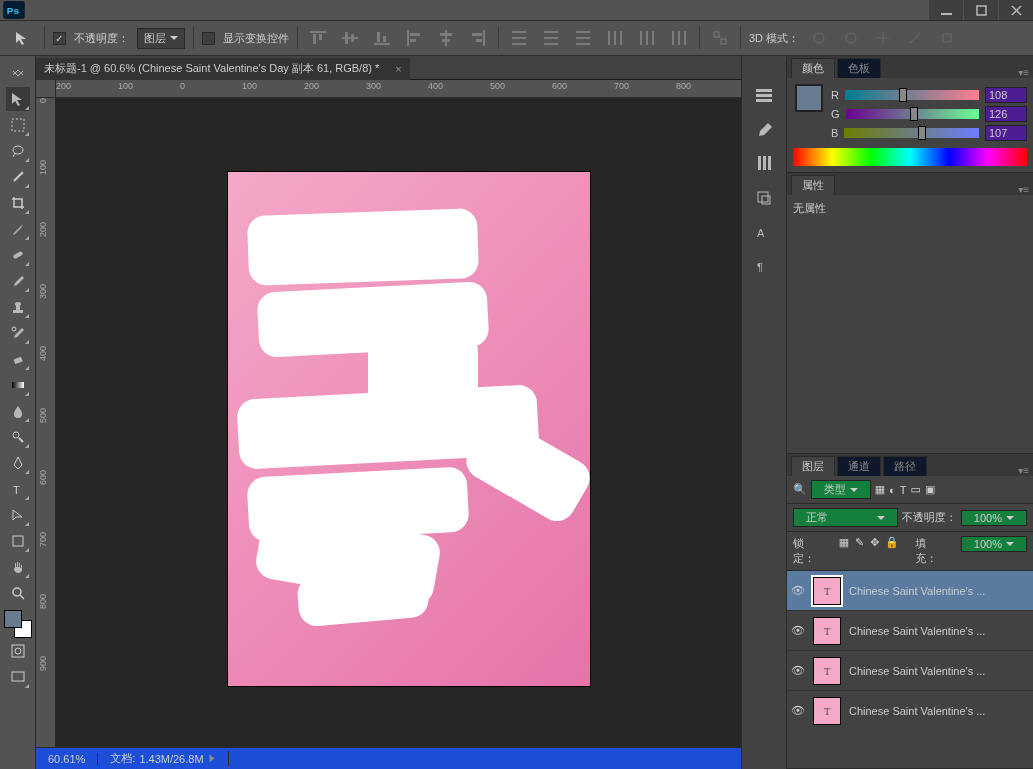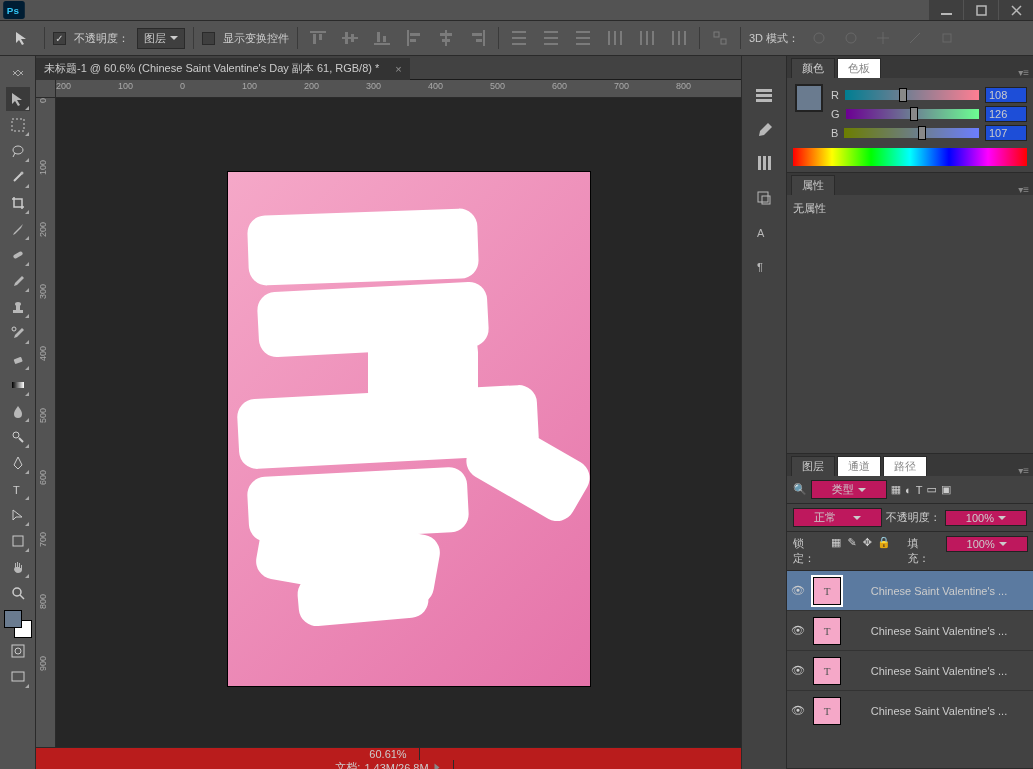--- a/index.html
+++ b/index.html
@@ -42,57 +42,57 @@
 .ruler-h { position: absolute; top: 0; left: 20px; right: 0; height: 18px; background: #535353; border-bottom: 1px solid #2a2a2a; overflow: hidden; }
 .ruler-v { position: absolute; top: 18px; left: 0; bottom: 0; width: 20px; background: #535353; border-right: 1px solid #2a2a2a; overflow: hidden; }
 .ruler-corner { position: absolute; top: 0; left: 0; width: 20px; height: 18px; background: #535353; border-right: 1px solid #2a2a2a; border-bottom: 1px solid #2a2a2a; }
 .ruler-tick { position: absolute; color: #aaa; font-size: 9px; }
 .ruler-h .ruler-tick { top: 1px; }
 .ruler-v .ruler-tick { left: 2px; writing-mode: vertical-lr; transform: rotate(180deg); }
 
 .canvas-viewport { position: absolute; top: 18px; left: 20px; right: 0; bottom: 0; overflow: hidden; background: #262626; }
 .artboard { position: absolute; left: 172px; top: 74px; width: 362px; height: 514px; background: linear-gradient(135deg, #f5a8c8, #e573a9); box-shadow: 0 0 0 1px #000; }
 .art-shape { position: absolute; background: #fff; border-radius: 18px; }
-.status-bar { height: 22px; background: #b91c1c; display: flex; align-items: center; border-top: 1px solid #2a2a2a; flex-direction: column; }
+.status-bar { height: 22px; background: #1d4ed8; display: flex; align-items: center; border-top: 1px solid #2a2a2a; }
 .status-seg { padding: 0 12px; border-right: 1px solid #2a2a2a; display: flex; align-items: center; gap: 4px; }
 
 .panel-dock { width: 45px; background: #424242; display: flex; flex-direction: column; align-items: center; gap: 14px; padding-top: 30px; border-left: 1px solid #2a2a2a; }
 .dock-icon { width: 20px; height: 20px; }
 
 .panels-right { width: 247px; background: #424242; border-left: 1px solid #2a2a2a; display: flex; flex-direction: column; }
 .panel { border-bottom: 1px solid #2a2a2a; display: flex; flex-direction: column; }
 .panel-tabs { height: 22px; display: flex; align-items: flex-end; background: #383838; padding-left: 4px; gap: 0; }
 .panel-tab { padding: 2px 10px; background: #424242; border: 1px solid #2a2a2a; border-bottom: none; margin-right: 2px; color: #ccc; }
-.panel-tab.inactive { background: #ffffff; color: #888; }
+.panel-tab.inactive { background: #0f172a; color: #888; }
 .panel-menu { margin-left: auto; margin-right: 4px; font-size: 10px; color: #888; }
 .panel-body { background: #424242; padding: 6px; }
 
 .color-panel .swatch { width: 28px; height: 28px; background: #6a7b8f; border: 2px solid #222; margin-left: 2px; }
 .rgb-row { display: flex; align-items: center; gap: 6px; margin: 3px 0; }
 .slider { flex: 1; height: 10px; background: linear-gradient(to right, #000, #fff); position: relative; }
 .slider.r { background: linear-gradient(to right, #007e92, #ff7e92); }
 .slider.g { background: linear-gradient(to right, #6c0092, #6cff92); }
 .slider.b { background: linear-gradient(to right, #6c7e00, #6c7eff); }
 .slider-thumb { position: absolute; top: -2px; width: 8px; height: 14px; background: #888; border: 1px solid #000; }
-.num-box { width: 42px; background: #1d4ed8; border: 1px solid #222; padding: 1px 3px; text-align: left; }
+.num-box { width: 42px; background: #4c1d95; border: 1px solid #222; padding: 1px 3px; text-align: left; }
 .spectrum { height: 18px; background: linear-gradient(to right, red, yellow, lime, cyan, blue, magenta, red); margin-top: 4px; }
 
 .props-panel .panel-body { height: 258px; }
 
 .layers-panel .panel-body { padding: 0; }
 .layer-controls { padding: 4px 6px; display: flex; align-items: center; gap: 4px; border-bottom: 1px solid #2a2a2a; }
 .layer-controls2 { padding: 4px 6px; display: flex; align-items: flex-start; gap: 16px; border-bottom: 1px solid #2a2a2a; }
-.small-drop { background: #be185d; border: 1px solid #222; padding: 1px 20px; display: flex; align-items: center; gap: 4px; }
+.small-drop { background: #15803d; border: 1px solid #222; padding: 1px 12px; display: flex; align-items: center; gap: 4px; }
 .layers-list { max-height: 155px; overflow: hidden; }
 .layer-row { height: 40px; display: flex; align-items: center; border-bottom: 1px solid #333; padding: 0 4px; gap: 8px; }
 .layer-row.selected { background: #5b7aa0; }
 .eye { width: 14px; }
 .layer-thumb { width: 28px; height: 28px; background: #f5a8c8; border: 1px solid #000; display: flex; align-items: center; justify-content: center; }
 .layer-thumb.selected { outline: 2px solid #fff; }
-.layer-name { flex: 1; overflow: hidden; text-overflow: ellipsis; white-space: nowrap; text-align: center; }
+.layer-name { flex: 1; overflow: hidden; text-overflow: ellipsis; white-space: nowrap; }
 
 .tri-up { width: 0; height: 0; border-left: 4px solid transparent; border-right: 4px solid transparent; border-bottom: 5px solid #ccc; display: inline-block; }
 .lock-row { display: flex; gap: 6px; color: #888; }
 svg { fill: #b8b8b8; }
 </style>
 </head>
 <body>
 
 <div class="titlebar">
   <div class="ps-logo">

